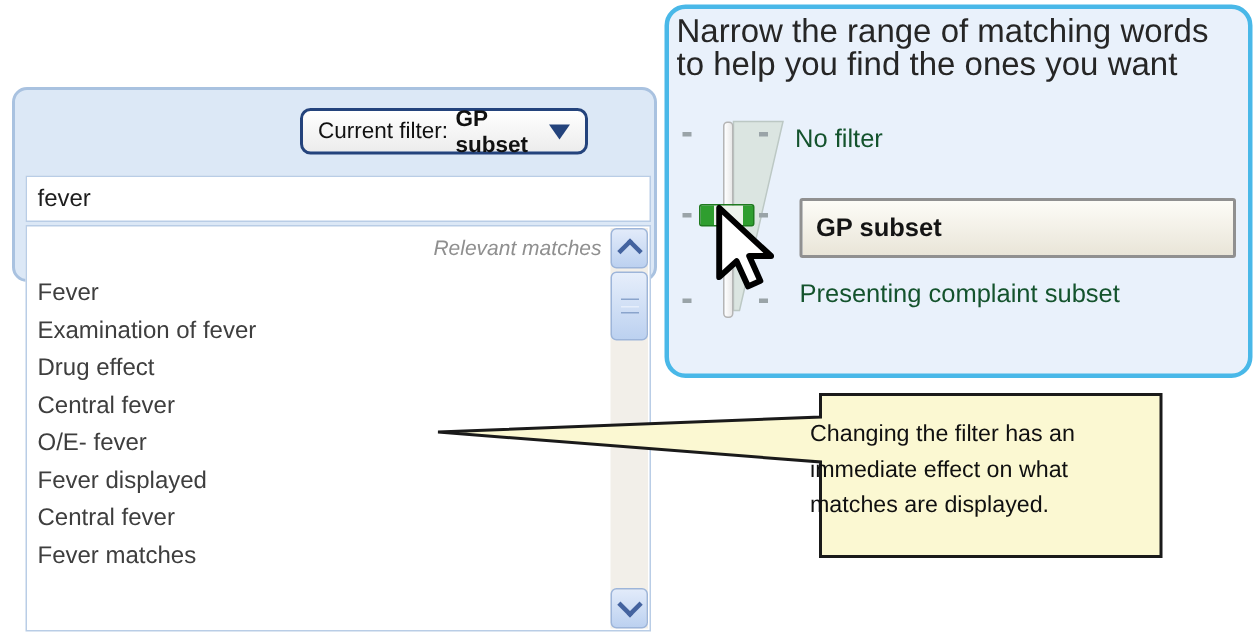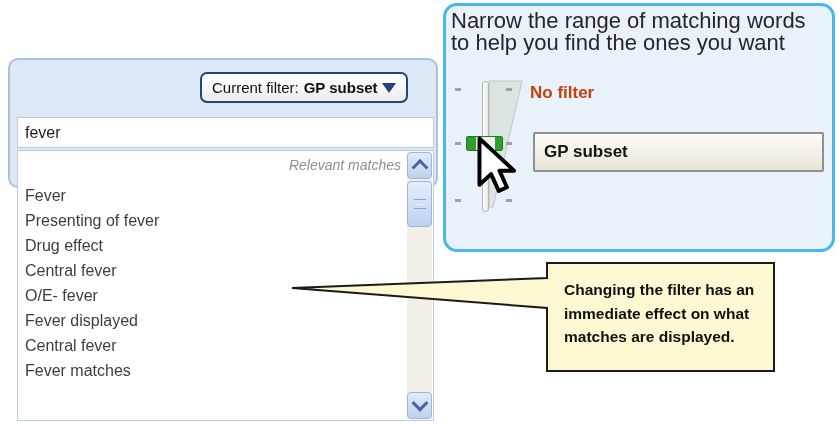--- a/index.html
+++ b/index.html
@@ -6,21 +6,21 @@
   #stage{
     position:relative;width:839px;height:424px;overflow:hidden;background:#fff;
     font-family:"Liberation Sans", sans-serif;
   }
   
   .search-panel{
     position:absolute;left:8px;top:58px;width:430px;height:130px;
     background:#dce8f6;border:2px solid #a9c2e0;border-radius:10px;box-sizing:border-box;
   }
   .filter-btn{
-    position:absolute;left:200px;top:72px;width:208px;height:31px;box-sizing:border-box;
+    position:absolute;left:200px;top:72px;width:192px;height:31px;box-sizing:border-box;
     background:linear-gradient(#ffffff,#ececec);
     border:2px solid #24437c;border-radius:7px;
     display:flex;align-items:center;padding:12px 10px;cursor:default;
   }
   .filter-btn .lbl{font-size:15px;color:#111;white-space:pre;}
   .filter-btn .val{font-size:15px;color:#111;font-weight:bold;margin-left:5px;}
   .dd-triangle{
     margin-left:auto;width:0;height:0;
     border-left:7px solid transparent;border-right:7px solid transparent;
     border-top:10px solid #24437c;
@@ -60,21 +60,21 @@
         background:linear-gradient(#e6eefb,#e6eefb) center/12px 1px no-repeat, transparent;}
   
   .tip-panel{
     position:absolute;left:443px;top:3px;width:392px;height:249px;box-sizing:border-box;
     background:#e9f1fb;border:3px solid #49b8e8;border-radius:14px;
   }
   .tip-heading{
     position:absolute;left:451px;top:10px;width:368px;
     font-size:22px;line-height:22px;color:#262626;
   }
-  .opt-label{position:absolute;font-size:17px;font-weight:bold;color:#c2410c;}
+  .opt-label{position:absolute;font-size:17px;font-weight:normal;color:#14532d;}
   .opt-nofilter{left:530px;top:83px;}
   .opt-presenting{left:533px;top:184px;width:250px;line-height:23px;}
   .opt-selected-box{
     position:absolute;left:533px;top:132px;width:291px;height:40px;box-sizing:border-box;
     background:linear-gradient(#fdfcf7,#e9e5d8);border:2px solid #909090;border-radius:2px;
     display:flex;align-items:center;padding-left:9px;
     font-size:17px;font-weight:bold;color:#141414;
   }
   
   .slider-track{
@@ -85,22 +85,22 @@
   .tick{position:absolute;width:6px;height:3px;background:#9aa4a8;}
   .slider-handle{
     position:absolute;left:466px;top:136px;width:37px;height:15px;box-sizing:border-box;
     border:1px solid #1f7a1f;border-radius:2px;
     background:linear-gradient(90deg,#2f9e2f 0 9px,#edf3ec 9px 28px,#2f9e2f 28px);
   }
   .cursor-svg{position:absolute;left:477px;top:136px;}
   
   .callout-svg{position:absolute;left:290px;top:260px;}
   .callout-text{
-    position:absolute;left:564px;top:278px;width:214px;
-    font-size:15.5px;line-height:23.5px;color:#101010;font-weight:bold;
+    position:absolute;left:540px;top:278px;width:214px;
+    font-size:15.5px;line-height:23.5px;color:#101010;
   }
 </style>
 </head>
 <body>
 
 <div id="stage">
 
   <div class="search-panel"></div>
 
   <div class="filter-btn">
@@ -109,21 +109,21 @@
     <span class="dd-triangle"></span>
   </div>
 
   <input class="search-input" type="text" value="fever" style="">
 
   <div class="list-box">
     <div class="relevant">Relevant matches</div>
 
     <div class="results">
       <div class="item">Fever</div>
-      <div class="item">Presenting of fever</div>
+      <div class="item">Examination of fever</div>
       <div class="item">Drug effect</div>
       <div class="item">Central fever</div>
       <div class="item">O/E- fever</div>
       <div class="item">Fever displayed</div>
       <div class="item">Central fever</div>
       <div class="item">Fever matches</div>
     </div>
 
     <div class="sbar">
       <div class="sbtn up">
@@ -156,20 +156,21 @@
   <div class="tick" style="left:506px;top:199px;"></div>
 
   <div class="slider-handle"></div>
 
   <div class="opt-label opt-nofilter">No filter</div>
 
   <div class="opt-selected-box">
     <span>GP subset</span>
   </div>
 
+  <div class="opt-label opt-presenting">Presenting complaint subset</div>
 
   <svg class="cursor-svg" width="42" height="58" viewBox="0 0 17 23">
     <polygon points="1,0.8 1,19.5 5.7,15.2 8.8,22 12.1,20.5 9.1,13.8 15,13.8" fill="#ffffff" stroke="#000000" stroke-width="1.6" stroke-linejoin="round"></polygon>
   </svg>
 
   <svg class="callout-svg" width="490" height="116" viewBox="290 260 490 116">
     <polygon points="547,263 774,263 774,371 547,371 547,308 292,288 547,278" fill="#fbf8d2" stroke="#1a1a1a" stroke-width="2" stroke-linejoin="miter"></polygon>
   </svg>
   <div class="callout-text">Changing the filter has an immediate effect on what matches are displayed.</div>
 

